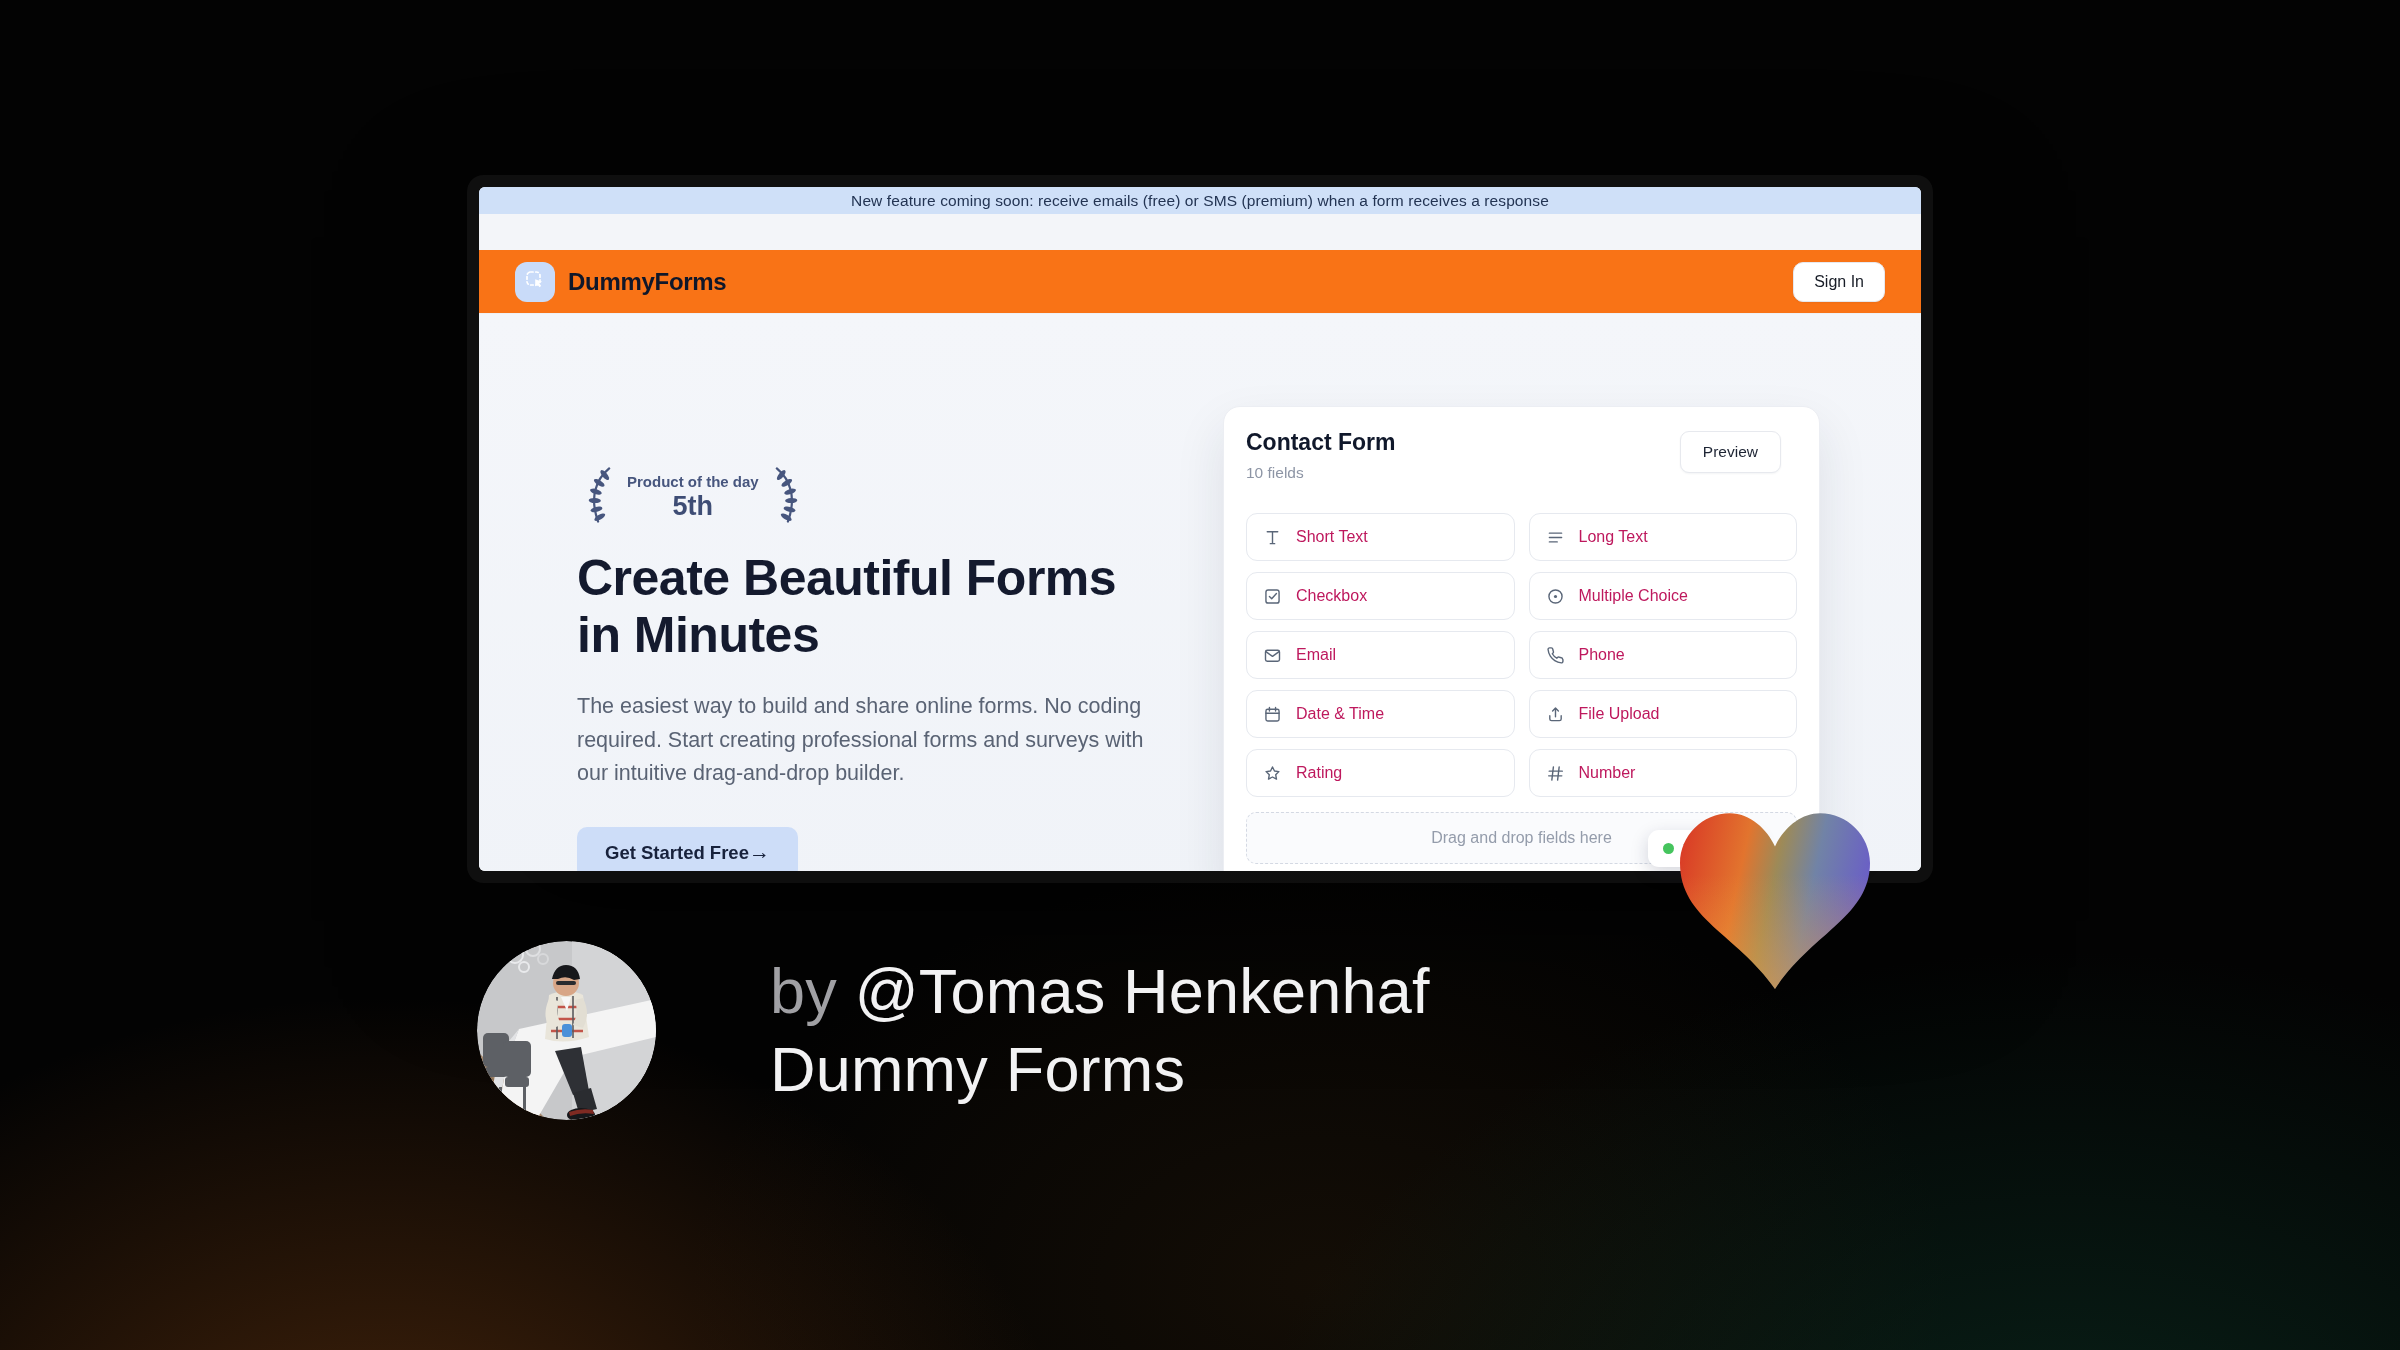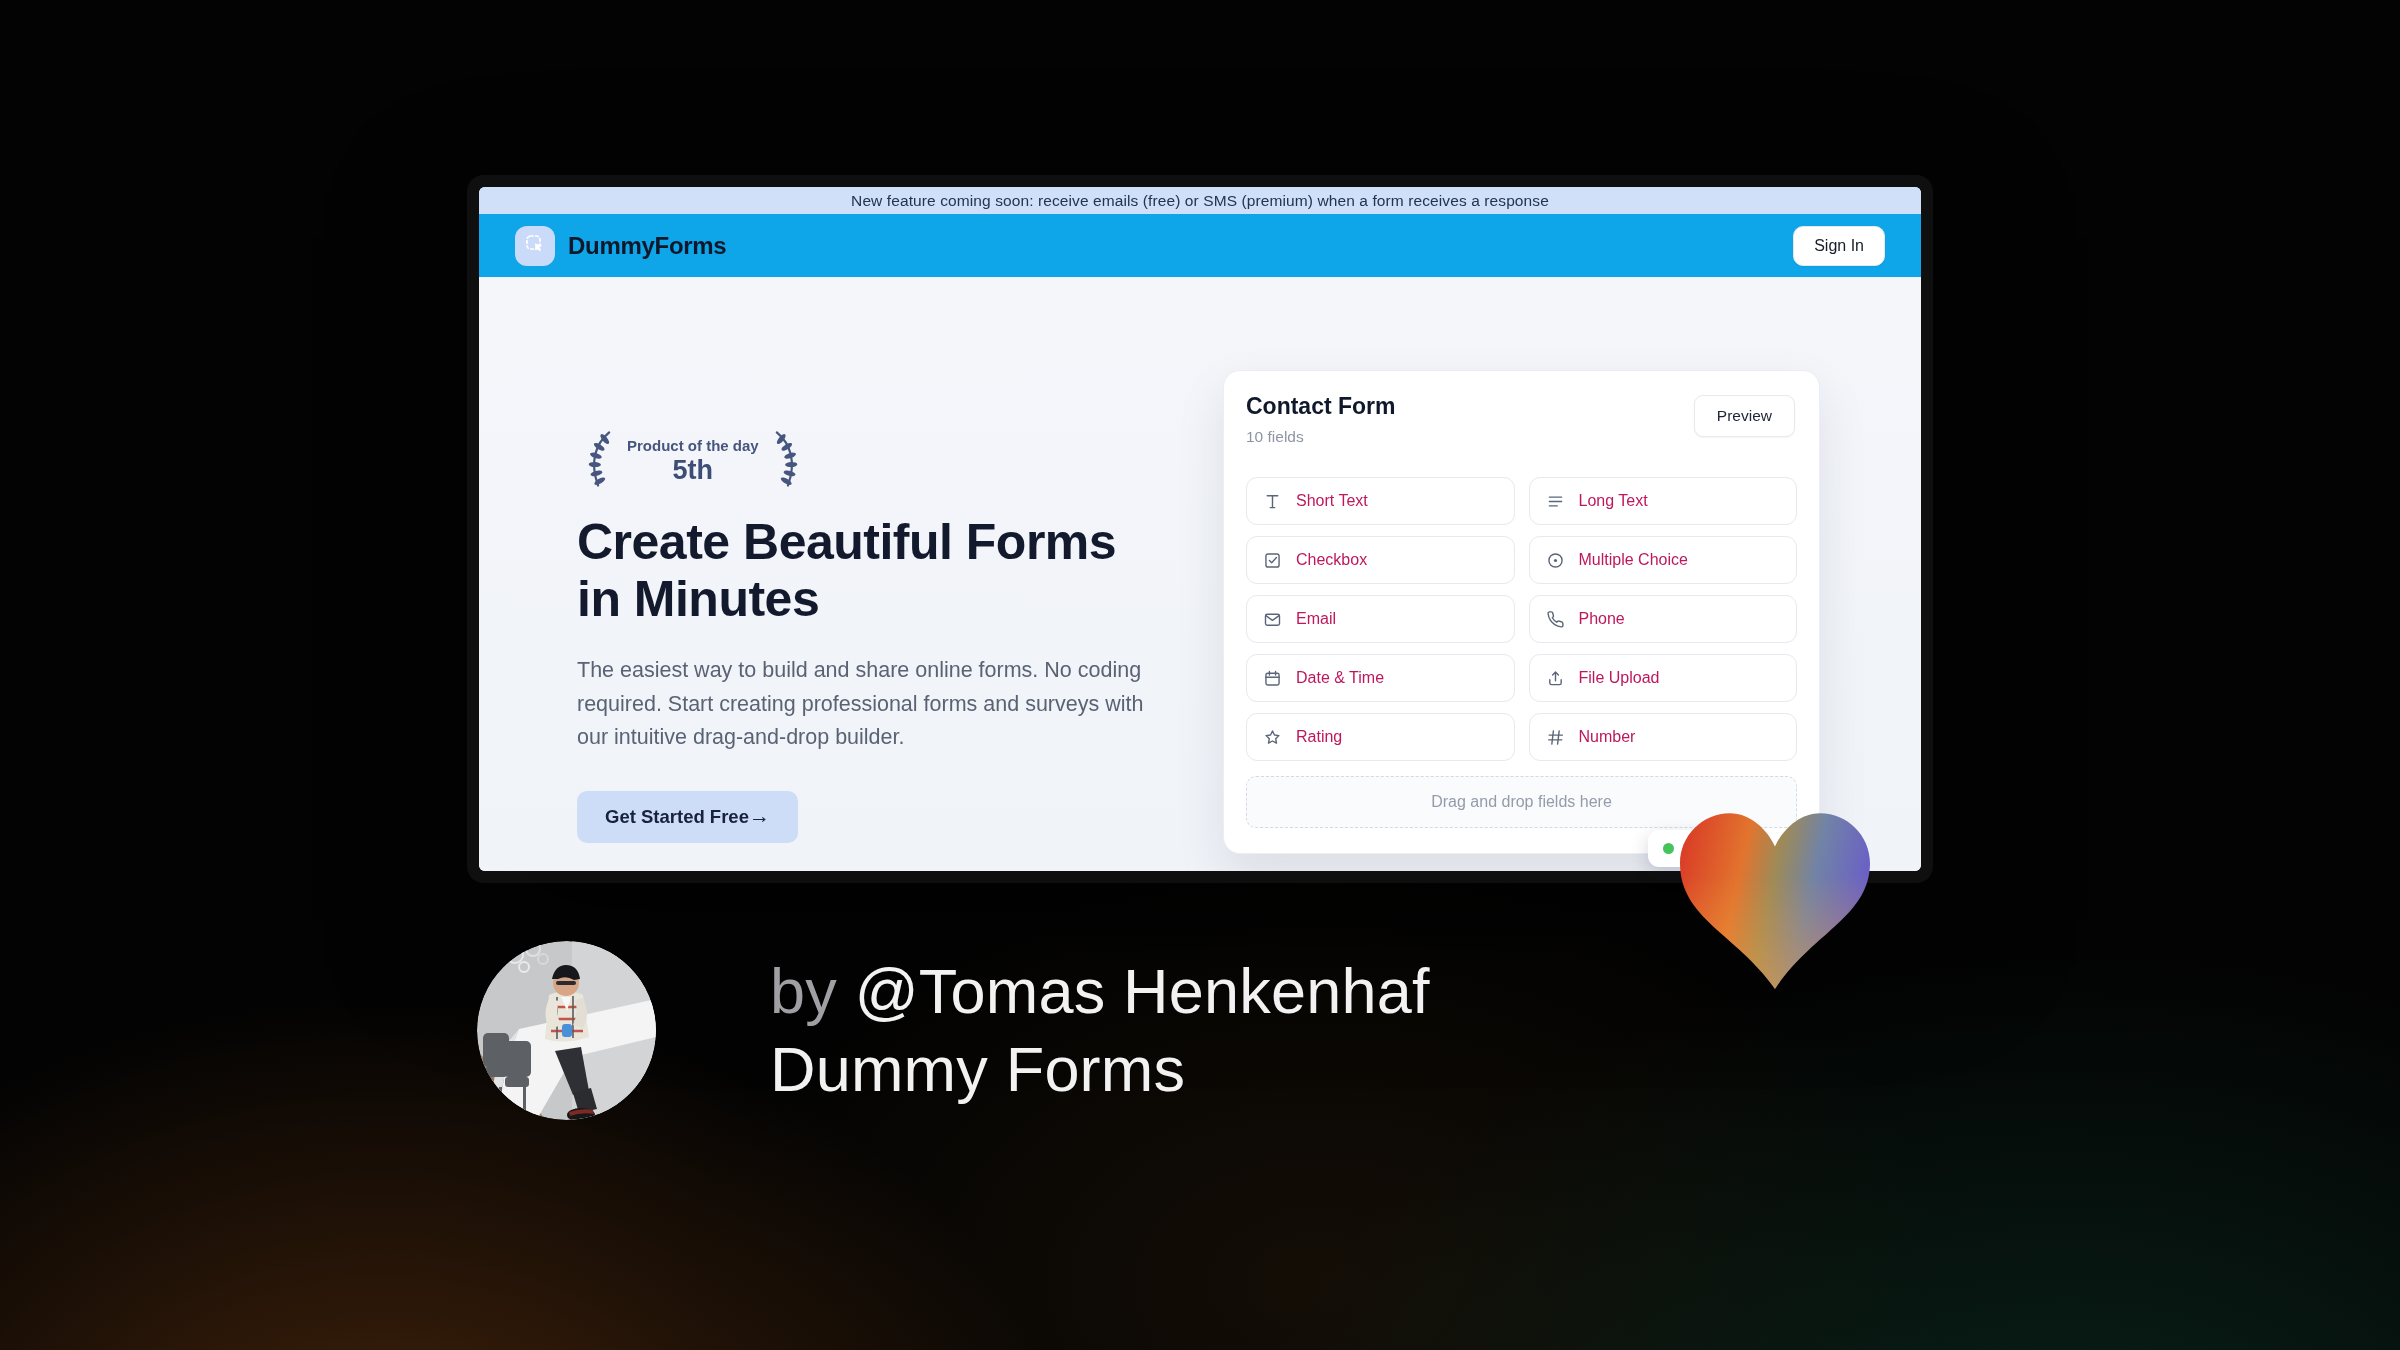--- a/index.html
+++ b/index.html
@@ -19,22 +19,22 @@
   .window{
     position:absolute; left:479px; top:187px; width:1442px; height:684px;
     border-radius:6px; overflow:hidden; background:#f3f5f9;
     box-shadow:0 0 0 12px rgba(255,255,255,.055), 0 50px 140px rgba(0,0,0,.6);
   }
   .banner{
     height:27px; background:#cfe0f8; display:flex; align-items:center; justify-content:center;
     font-size:15.5px; color:#233453; letter-spacing:.1px;
   }
   .appbar{
-    height:64px; background:#0ea5e9; display:flex; align-items:center;
-    padding:0 36px; border-bottom:1px solid #eef0f4;
+    height:64px; background:#f97316; display:flex; align-items:center;
+    padding:0 36px; border-bottom:1px solid #eef0f4;margin-top:36px;
   }
   .logo-tile{
     width:40px; height:40px; border-radius:12px; background:#c9dbf9;
     display:flex; align-items:center; justify-content:center; margin-right:13px;
   }
   .brand{ font-size:24px; font-weight:700; color:#0f172a; letter-spacing:-.3px; }
   .appbar .spacer{ flex:1; }
   .signin-btn{
     background:#fff; border:1px solid #e6e8ee; border-radius:10px; padding:10px 20px;
     font-size:16px; color:#171c26; font-family:inherit; cursor:pointer;
@@ -69,21 +69,21 @@
   .card{
     position:absolute; left:744px; top:92px; width:597px; height:484px;
     background:#fff; border:1px solid #eceef3; border-radius:17px;
     box-shadow:0 22px 50px rgba(25,35,60,.10);
     padding:22px;
   }
   .card-head{ position:relative; height:62px; }
   .card-title{ font-size:23px; font-weight:700; color:#10182b; }
   .card-sub{ font-size:15.5px; color:#8d95a5; margin-top:8px; }
   .preview-btn{
-    position:absolute; right:2px; top:2px; background:#fff; border:1px solid #e7e9ee;
+    position:absolute; right:16px; top:2px; background:#fff; border:1px solid #e7e9ee;
     border-radius:9px; padding:11px 22px; font-family:inherit; font-size:15.5px;
     color:#1d2433; cursor:pointer; box-shadow:0 1px 2px rgba(20,30,60,.05);
   }
   .field-grid{
     margin-top:22px; display:grid; grid-template-columns:1fr 1fr; gap:11px 14px;
   }
   .field-btn{
     height:48px; background:#fff; border:1px solid #e6e9ef; border-radius:11px;
     display:flex; align-items:center; gap:13px; padding:0 15px;
     font-family:inherit; font-size:16px; font-weight:500; color:#be185d; cursor:pointer;

